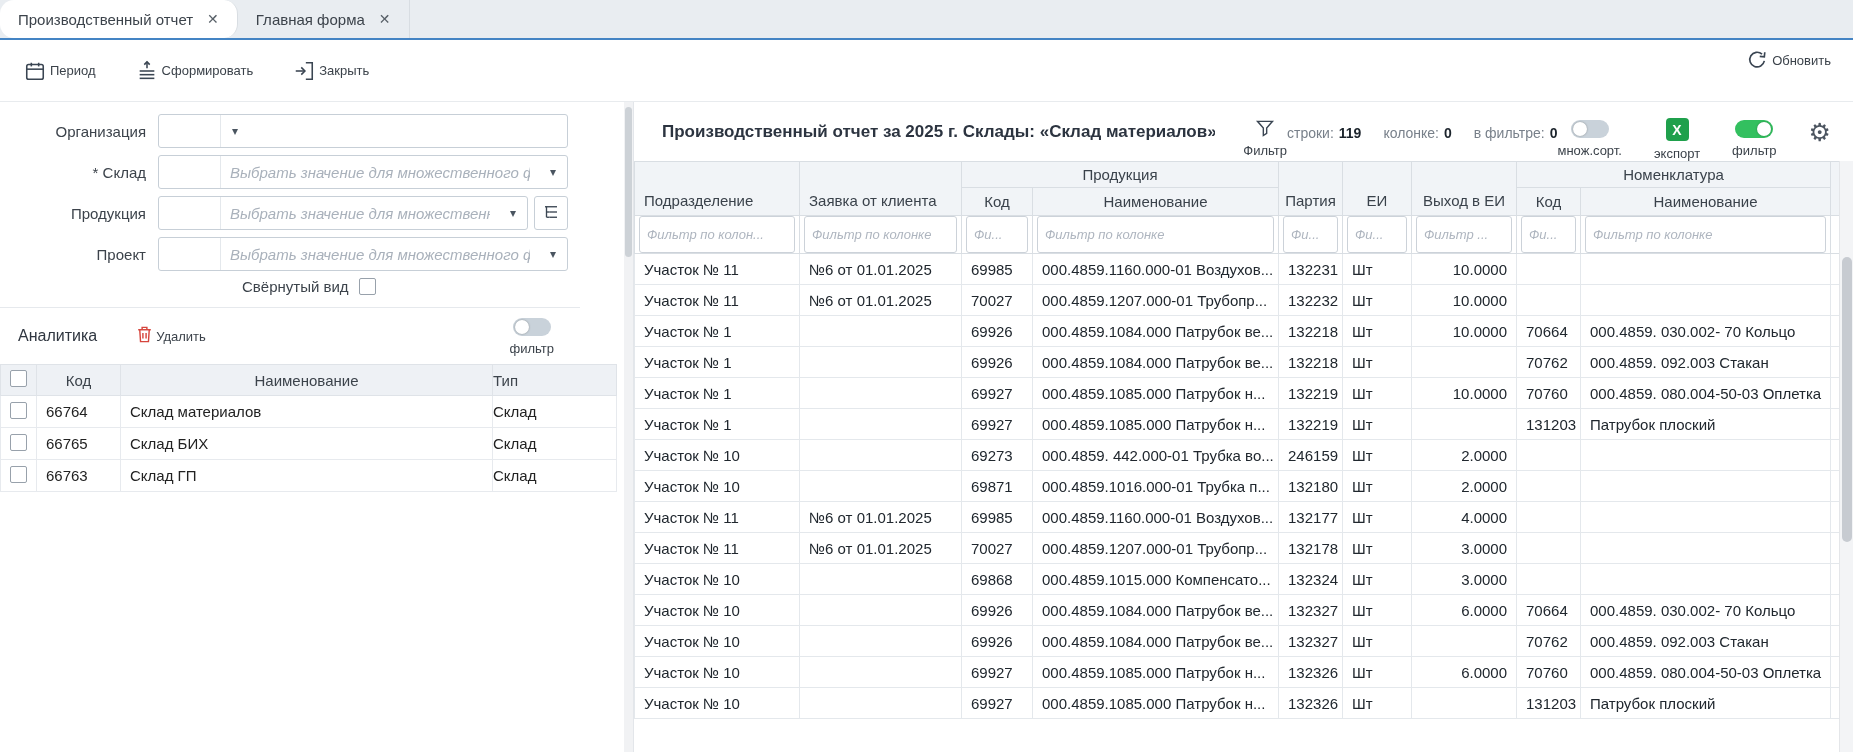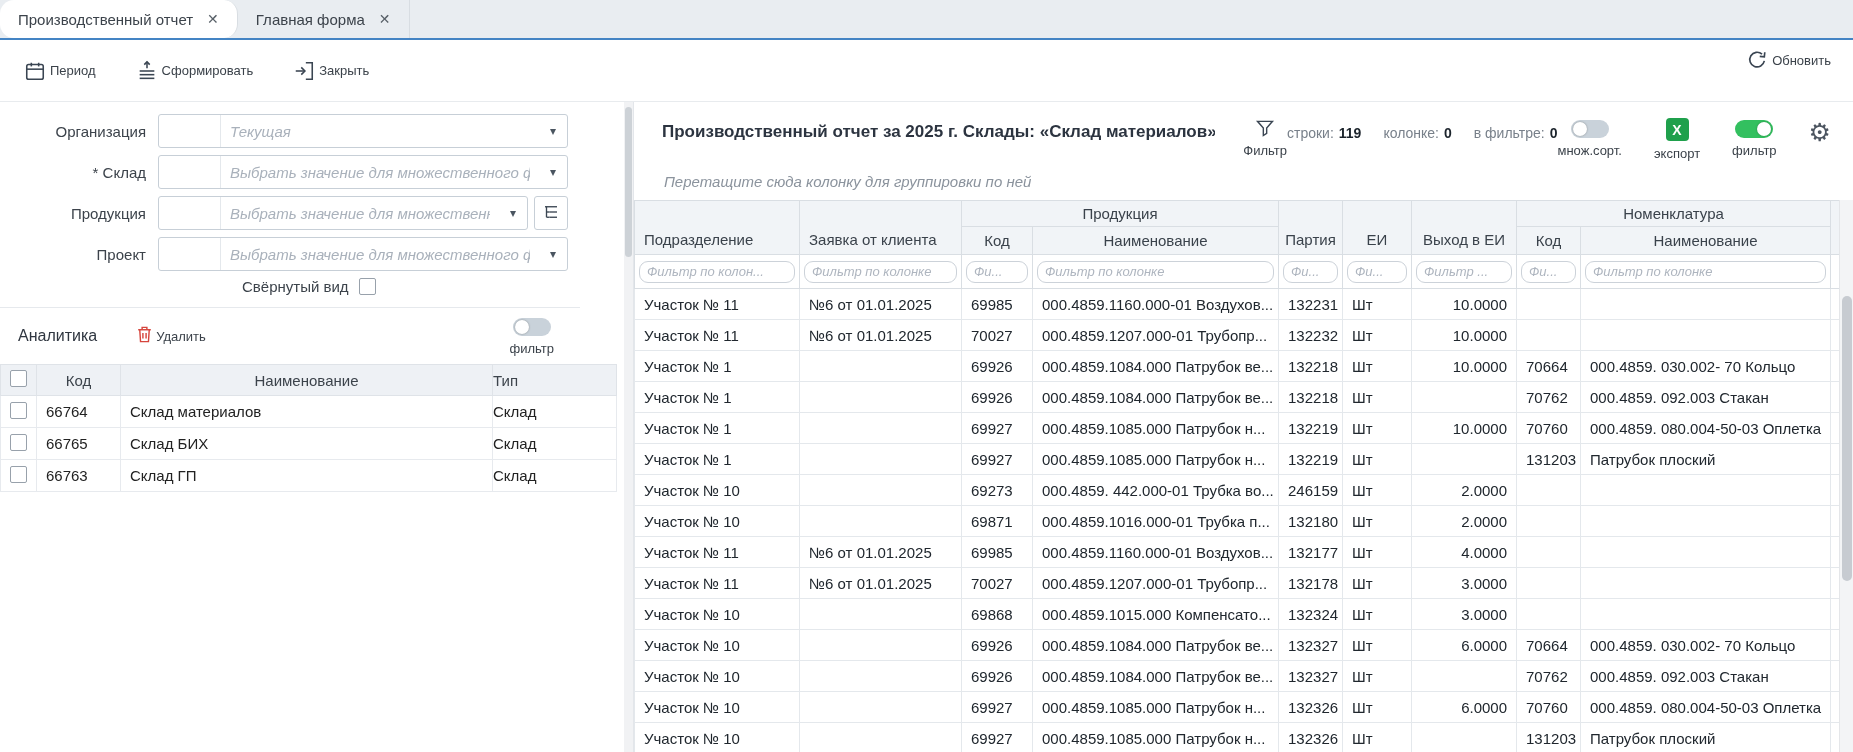--- a/index.html
+++ b/index.html
@@ -76,21 +76,21 @@
 
   .r-tablewrap { flex: 1; position: relative; overflow: hidden; }
   table.report { border-collapse: collapse; table-layout: fixed; width: 1206px; font-size: 15px; }
   .report th { background: #f1f4f7; border: 1px solid #d9dee3; font-weight: normal; color: #3a424b; padding: 0 6px; overflow: hidden; white-space: nowrap; }
   .report thead tr.gr th { height: 26px; }
   .report thead tr.sub th { height: 28px; text-align: center; }
   .report th.span2 { vertical-align: bottom; padding-bottom: 6px; text-align: left; padding-left: 9px; }
   .report th.span2.center { text-align: center; padding-left: 6px; }
   .report th.grp { text-align: center; vertical-align: middle; }
   .report tr.flt td { border: 1px solid #d9dee3; height: 34px; background: #fff; padding: 0 4px; overflow: hidden; }
-  .report tr.flt input { width: 100%; height: 22px; border: 1px solid #ccd2d9; border-radius: 9px; padding: 0 7px; font-size: 13px; font-family: inherit; outline: none; color: #333; }
+  .report tr.flt input { width: 100%; height: 37px; border: 1px solid #ccd2d9; border-radius: 3px; padding: 0 7px; font-size: 13px; font-family: inherit; outline: none; color: #333; }
   .report tr.flt input::placeholder { font-style: italic; color: #aeb5bf; }
   .report tbody td { border: 1px solid #e4e8ec; height: 31px; padding: 0 9px; white-space: nowrap; overflow: hidden; color: #20272e; }
   .report tbody td.num { text-align: right; }
 
   .r-scroll { position: absolute; top: 0; right: 0; width: 14px; bottom: 0; background: #f3f4f6; border-left: 1px solid #e4e6e9; }
   .r-scroll .thumb { position: absolute; top: 96px; left: 2px; width: 10px; height: 285px; background: #c7cbd1; border-radius: 5px; }
 </style>
 </head>
 <body>
 
@@ -153,21 +153,20 @@
 <div class="main">
 
   <div class="left">
     <div class="left-inner">
       <div class="form">
 
         <div class="frow">
           <label>Организация</label>
           <div class="fctrl">
             <span class="sub"></span>
-            <input placeholder="Текущая" style="">
             <span class="chev">▾</span>
           </div>
         </div>
 
         <div class="frow">
           <label>* Склад</label>
           <div class="fctrl">
             <span class="sub"></span>
             <input placeholder="Выбрать значение для множественного фильтр" style="">
             <span class="chev">▾</span>
@@ -311,21 +310,20 @@
           <div class="ctl">
             <span class="toggle on">
                 <span class="knob"></span>
               </span>
             <span>фильтр</span>
           </div>
           <span class="gear">⚙</span>
         </div>
       </div>
 
-      <div class="r-hint">Перетащите сюда колонку для группировки по ней</div>
     </div>
 
     <div class="r-tablewrap">
       <table class="report" id="report-table">
           <colgroup>
             <col style="width: 165px;">
             <col style="width: 162px;">
             <col style="width: 71px;">
             <col style="width: 246px;">
             <col style="width: 64px;">

